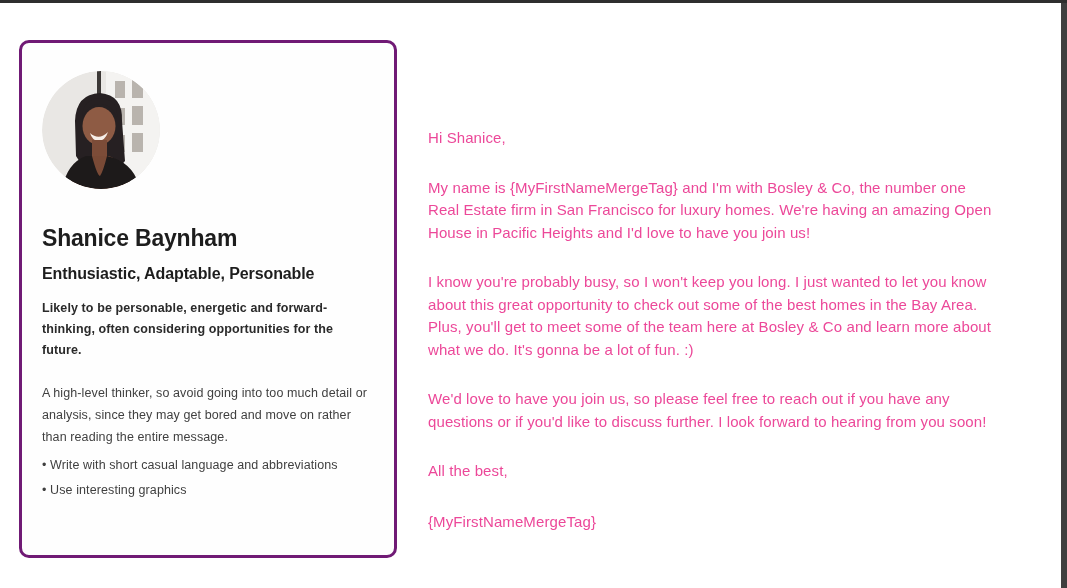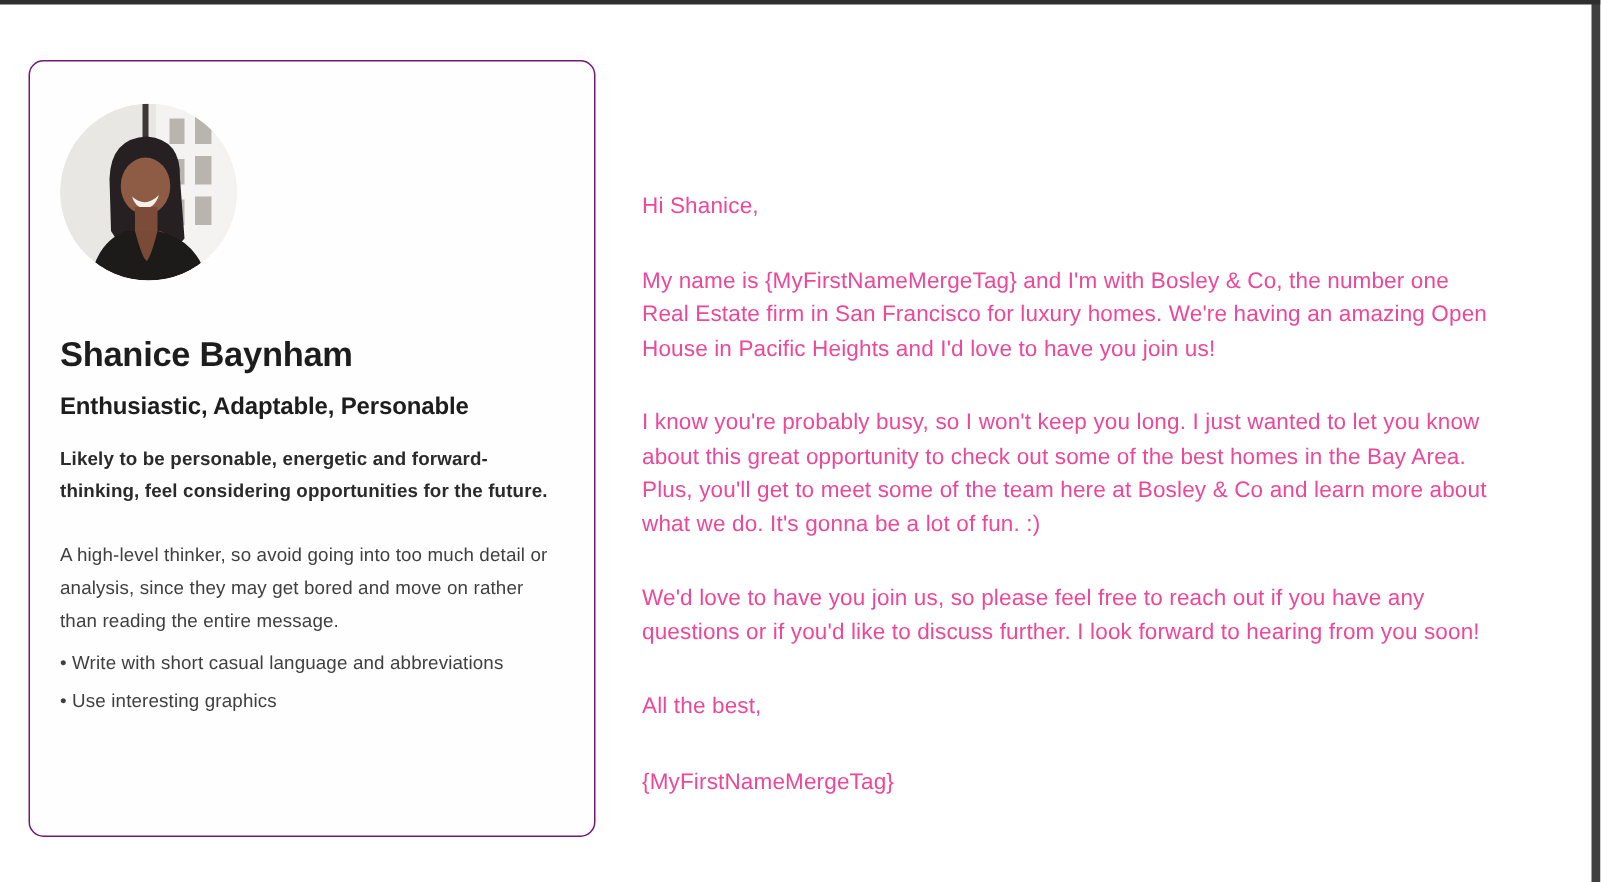--- a/index.html
+++ b/index.html
@@ -18,21 +18,21 @@
   .right-bar {
     position: absolute; right: 0; top: 0; width: 6px; height: 588px;
     background: #3f3f3f; z-index: 4;
   }
 
   
   .profile-card {
     position: absolute; left: 19px; top: 40px;
     width: 378px; height: 518px;
     background: #fefefe;
-    border: 1px solid #701a75;
+    border: 3px solid #701a75;
     border-radius: 10px;
     padding: 28px 20px 0 20px;
   }
   .avatar {
     width: 118px; height: 118px; border-radius: 50%;
     overflow: hidden; display: block;
   }
   .profile-name {
     margin-top: 36px;
     font-size: 23px; font-weight: 700; color: #1d1d1d;
@@ -102,21 +102,21 @@
           <path d="M40 50 Q39 28 58 27 Q77 28 75 48 Q70 32 57 33 Q44 34 40 50 Z" fill="#262022"></path>
           <path d="M48 62 Q57 70 66 61 Q63 70 56 70 Q50 69 48 62 Z" fill="#f7efe9"></path>
           <rect x="50" y="69" width="15" height="16" fill="#7c4c38"></rect>
           <path d="M28 118 Q31 92 48 85 L67 85 Q85 92 90 118 Z" fill="#794a36"></path>
           <path d="M20 118 Q25 92 44 85 L50 85 Q55 104 58 105 Q61 101 65 85 L72 87 Q93 95 98 118 Z" fill="#1d1a1a"></path>
         </g>
       </svg>
     </span>
     <h1 class="profile-name">Shanice Baynham</h1>
     <h2 class="profile-traits">Enthusiastic, Adaptable, Personable</h2>
-    <p class="profile-summary">Likely to be personable, energetic and forward-thinking, feel considering opportunities for the future.</p>
+    <p class="profile-summary">Likely to be personable, energetic and forward-thinking, often considering opportunities for the future.</p>
     <p class="profile-description">A high-level thinker, so avoid going into too much detail or analysis, since they may get bored and move on rather than reading the entire message.</p>
     <ul class="tips-list">
       <li>Write with short casual language and abbreviations</li>
       <li>Use interesting graphics</li>
     </ul>
   </div>
 
   <div class="message">
     <p>Hi Shanice,</p>
     <p>My name is {MyFirstNameMergeTag} and I'm with Bosley &amp; Co, the number one Real Estate firm in San Francisco for luxury homes. We're having an amazing Open House in Pacific Heights and I'd love to have you join us!</p>

